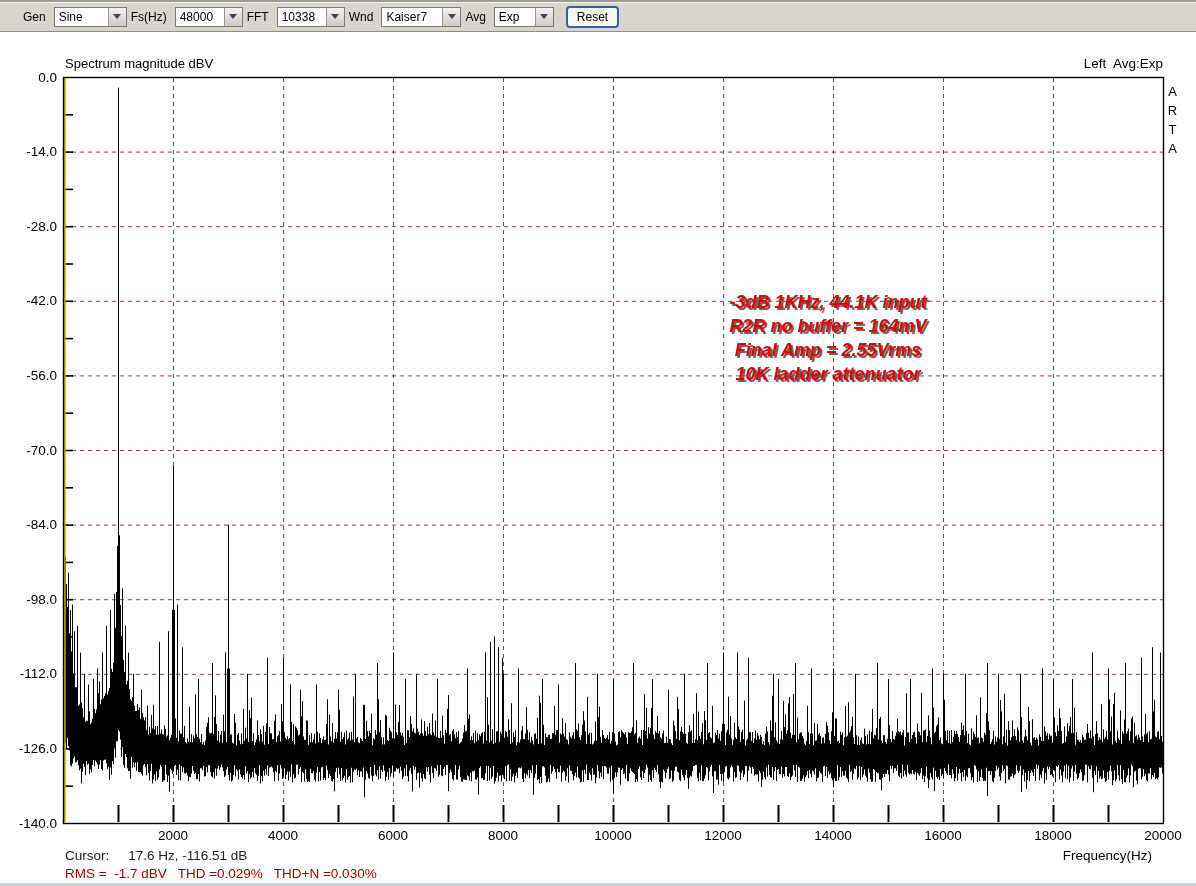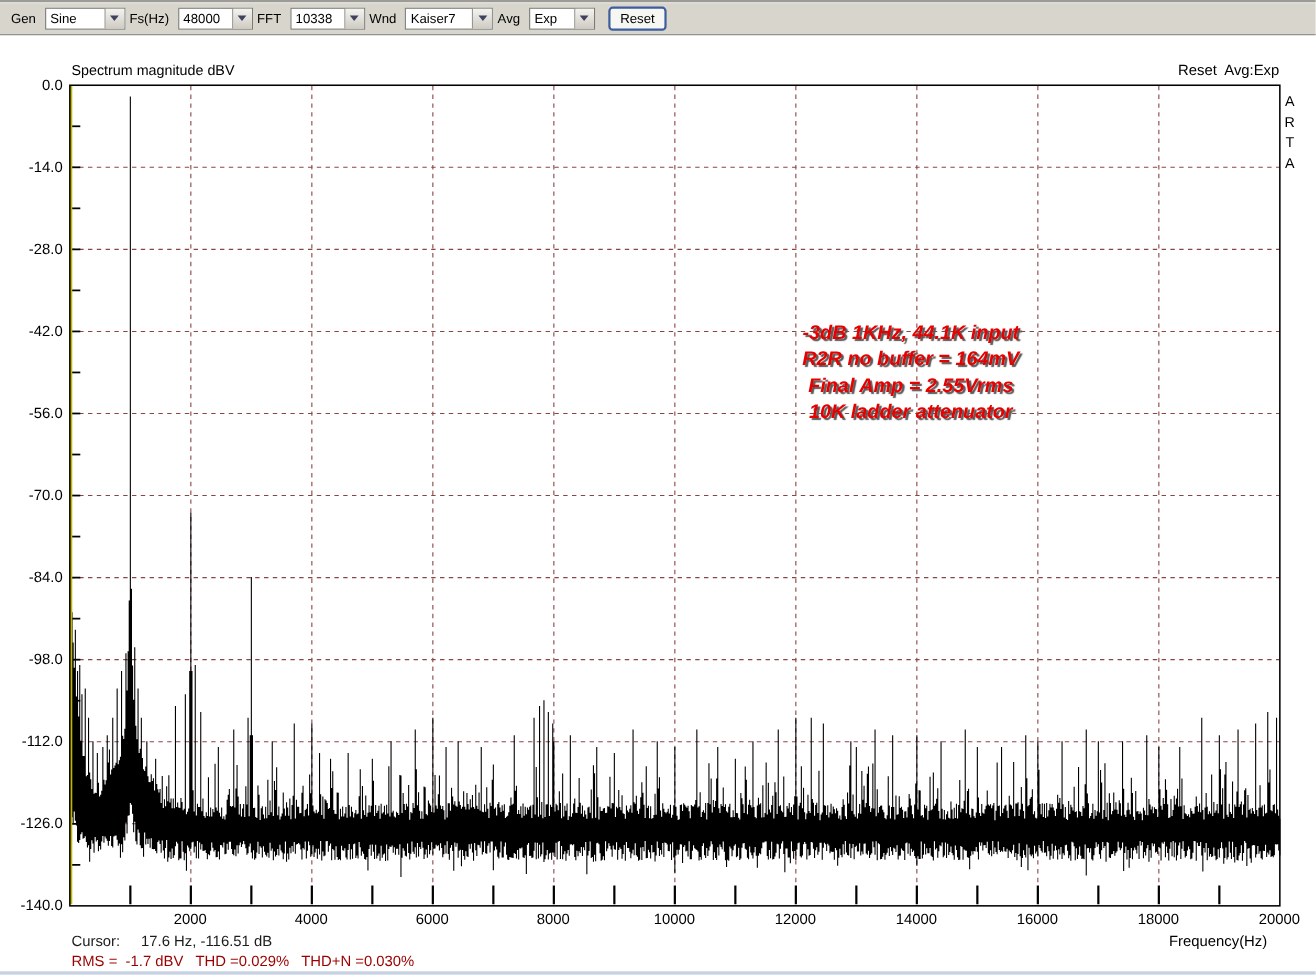--- a/index.html
+++ b/index.html
@@ -8,21 +8,21 @@
     background:#ffffff;
     font-family:"Liberation Sans","DejaVu Sans",sans-serif;
     color:#000;
   }
   
   .toolbar{
     position:absolute;left:0;top:0;width:1196px;height:32px;box-sizing:border-box;
     background:#d8d5cd;
     border-top:2px solid #9c9c96;border-bottom:1px solid #8e8e88;
     box-shadow:inset 0 1px 0 #f4f3f0;
-    display:flex;align-items:center;padding-left:6px;z-index:6;
+    display:flex;align-items:center;padding-left:19px;z-index:6;
   }
   .tb-label{font-size:12px;margin:0 8px 0 4px;white-space:nowrap}
   .combo{
     height:20px;background:#fff;border:1px solid #7b7b74;
     display:flex;align-items:stretch;box-sizing:border-box;
   }
   .combo-val{flex:1;font-size:12px;padding:2px 0 0 4px;white-space:nowrap;overflow:hidden}
   .combo-btn{
     width:17px;background:linear-gradient(#f4f3f0,#cecbc3);
     border-left:1px solid #9a978f;display:flex;align-items:center;justify-content:center;cursor:default;
@@ -97,21 +97,21 @@
     <span class="combo-val">Exp</span>
     <span class="combo-btn">
         <span class="chev"></span>
       </span>
   </div>
 
   <button class="reset-btn">Reset</button>
 </div>
 
 <div class="plot-title">Spectrum magnitude dBV</div>
-<div class="channel-info">Reset  Avg:Exp</div>
+<div class="channel-info">Left  Avg:Exp</div>
 <div class="arta-mark">ARTA</div>
 
 <svg id="chart-svg" width="1196" height="886" viewBox="0 0 1196 886">
     <g>
       <line x1="173.5" y1="78" x2="173.5" y2="822" stroke="#8a4545" stroke-width="1" stroke-dasharray="4 4"></line>
       <line x1="283.5" y1="78" x2="283.5" y2="822" stroke="#8a4545" stroke-width="1" stroke-dasharray="4 4"></line>
       <line x1="393.5" y1="78" x2="393.5" y2="822" stroke="#8a4545" stroke-width="1" stroke-dasharray="4 4"></line>
       <line x1="503.5" y1="78" x2="503.5" y2="822" stroke="#8a4545" stroke-width="1" stroke-dasharray="4 4"></line>
       <line x1="613.5" y1="78" x2="613.5" y2="822" stroke="#8a4545" stroke-width="1" stroke-dasharray="4 4"></line>
       <line x1="723.5" y1="78" x2="723.5" y2="822" stroke="#8a4545" stroke-width="1" stroke-dasharray="4 4"></line>

